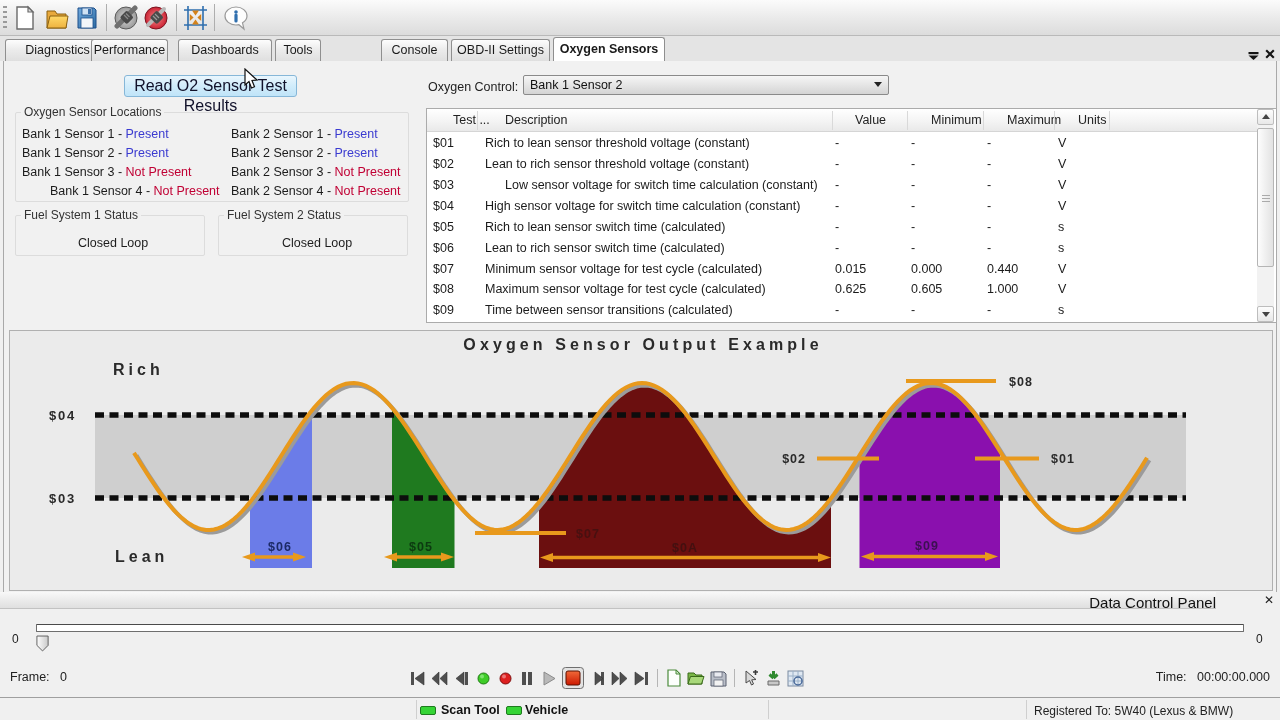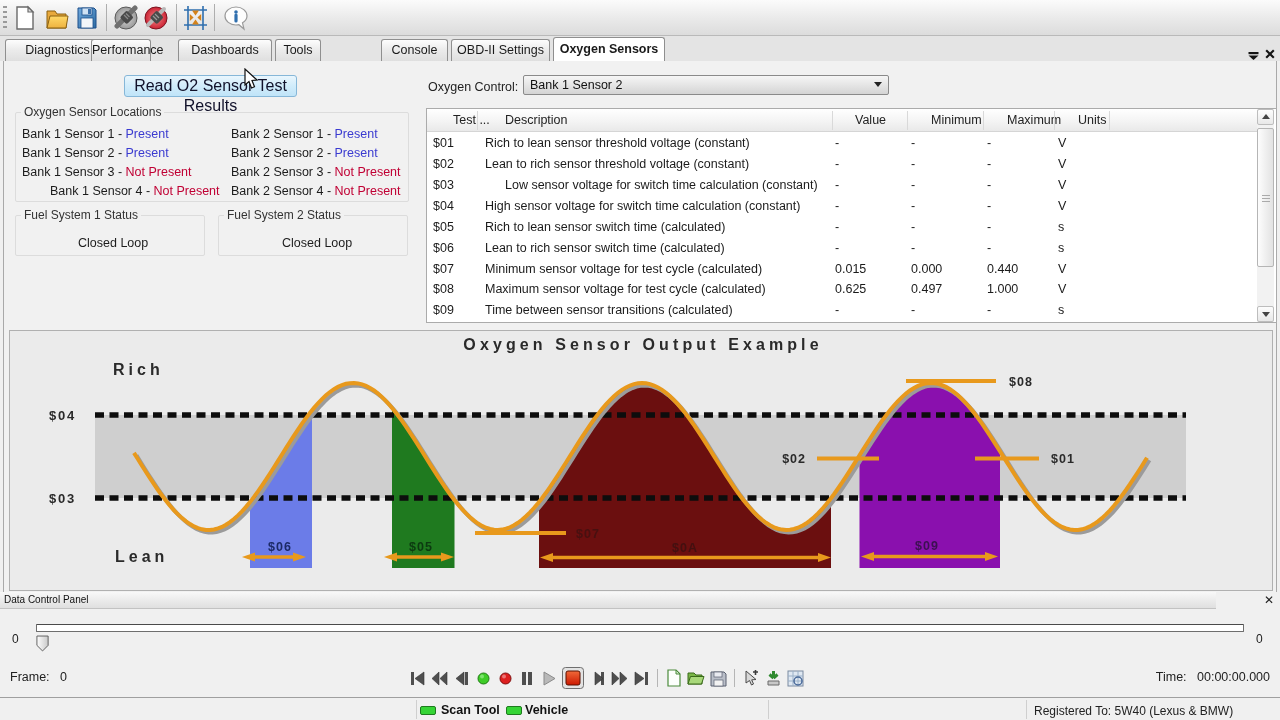--- a/index.html
+++ b/index.html
@@ -71,21 +71,21 @@
   background:linear-gradient(90deg,#fdfdfd,#e2e2e2); border:1px solid #b5b5b5; border-radius:2px; }
 #sbgrip { position:absolute; left:4px; top:66px; width:8px; height:7px;
   background:repeating-linear-gradient(#aaa 0 1px, transparent 1px 3px); }
 .sbarrow { position:absolute; left:4.5px; width:0; height:0;
   border-left:4px solid transparent; border-right:4px solid transparent; }
 
 
 #dcp { left:0; top:592px; width:1280px; height:105px; background:#f0f0f0; }
 #dcptitle { left:0; top:0; width:1216px; height:17px;
   background:linear-gradient(#f8f8f8,#dfdfdf); border-bottom:1px solid #c2c2c2;
-  font-size:10px; color:#111; padding:2px 0 0 4px; }
+  font-size:15px; color:#111; padding:2px 0 0 4px;text-align:right; }
 #dcpx { left:1262px; top:1px; width:14px; height:14px; font-size:12px; color:#222;
   text-align:center; line-height:14px; }
 #slidertrack { left:36px; top:32px; width:1208px; height:8px; background:#fff;
   border:1px solid #6e6e6e; border-top:1.5px solid #4a4a4a; border-radius:1px; }
 #sl0a { left:12px; top:40px; font-size:12px; color:#222; }
 #sl0b { left:1256px; top:40px; font-size:12px; color:#222; }
 #framelbl { left:10px; top:78px; font-size:12.5px; color:#222; }
 #timelbl { right:10px; top:78px; font-size:12.5px; color:#222; }
 #controls { left:406px; top:75px; height:22px; display:flex; align-items:center; }
 .cbtn { display:flex; align-items:center; justify-content:center; height:20px; }
@@ -169,21 +169,21 @@
         <circle cx="13" cy="7" r="1.8" fill="#2f6fae"></circle>
         <path d="M13 10 V16" stroke="#2f6fae" stroke-width="3.2" stroke-linecap="round"></path>
       </svg></div>
 <div class="tbsep" style="left:106px;"></div>
     <div class="tbsep" style="left:176px;"></div>
     <div class="tbsep" style="left:214px;"></div>
 </div>
 
 <div id="tabbar" class="abs">
   <div class="tab" style="left:5px;width:105px;">Diagnostics</div>
-  <div class="tab" style="left:91px;width:60px;">Performance</div>
+  <div class="tab" style="left:91px;width:77px;">Performance</div>
   <div class="tab" style="left:178px;width:94px;">Dashboards</div>
   <div class="tab" style="left:275px;width:46px;">Tools</div>
   <div class="tab" style="left:324px;width:54px;margin-top:46px;">Settings</div>
   <div class="tab" style="left:381px;width:67px;">Console</div>
   <div class="tab" style="left:451px;width:99px;">OBD-II Settings</div>
   <div class="tab active" style="left:553px;width:112px;">Oxygen Sensors</div>
   <div id="tabct1" class="abs" style="position:absolute;"><svg width="11" height="8">
         <rect x="0.5" y="0" width="10" height="2.2" fill="#141414"></rect>
         <path d="M0.5 3.5 L10.5 3.5 L5.5 8 Z" fill="#141414"></path>
       </svg></div>
@@ -273,21 +273,21 @@
         <div class="td" style="left:631px; top:132px;">s</div>
     <div class="td" style="left:6px; top:153px;">$07</div>
         <div class="td" style="left:58px; top:153px;">Minimum sensor voltage for test cycle (calculated)</div>
         <div class="td" style="left:408px; top:153px;">0.015</div>
         <div class="td" style="left:484px; top:153px;">0.000</div>
         <div class="td" style="left:560px; top:153px;">0.440</div>
         <div class="td" style="left:631px; top:153px;">V</div>
     <div class="td" style="left:6px; top:173px;">$08</div>
         <div class="td" style="left:58px; top:173px;">Maximum sensor voltage for test cycle (calculated)</div>
         <div class="td" style="left:408px; top:173px;">0.625</div>
-        <div class="td" style="left:484px; top:173px;">0.497</div>
+        <div class="td" style="left:484px; top:173px;">0.605</div>
         <div class="td" style="left:560px; top:173px;">1.000</div>
         <div class="td" style="left:631px; top:173px;">V</div>
     <div class="td" style="left:6px; top:194px;">$09</div>
         <div class="td" style="left:58px; top:194px;">Time between sensor transitions (calculated)</div>
         <div class="td" style="left:408px; top:194px;">-</div>
         <div class="td" style="left:484px; top:194px;">-</div>
         <div class="td" style="left:560px; top:194px;">-</div>
         <div class="td" style="left:631px; top:194px;">s</div>
     </div>
     <div id="vsb">

